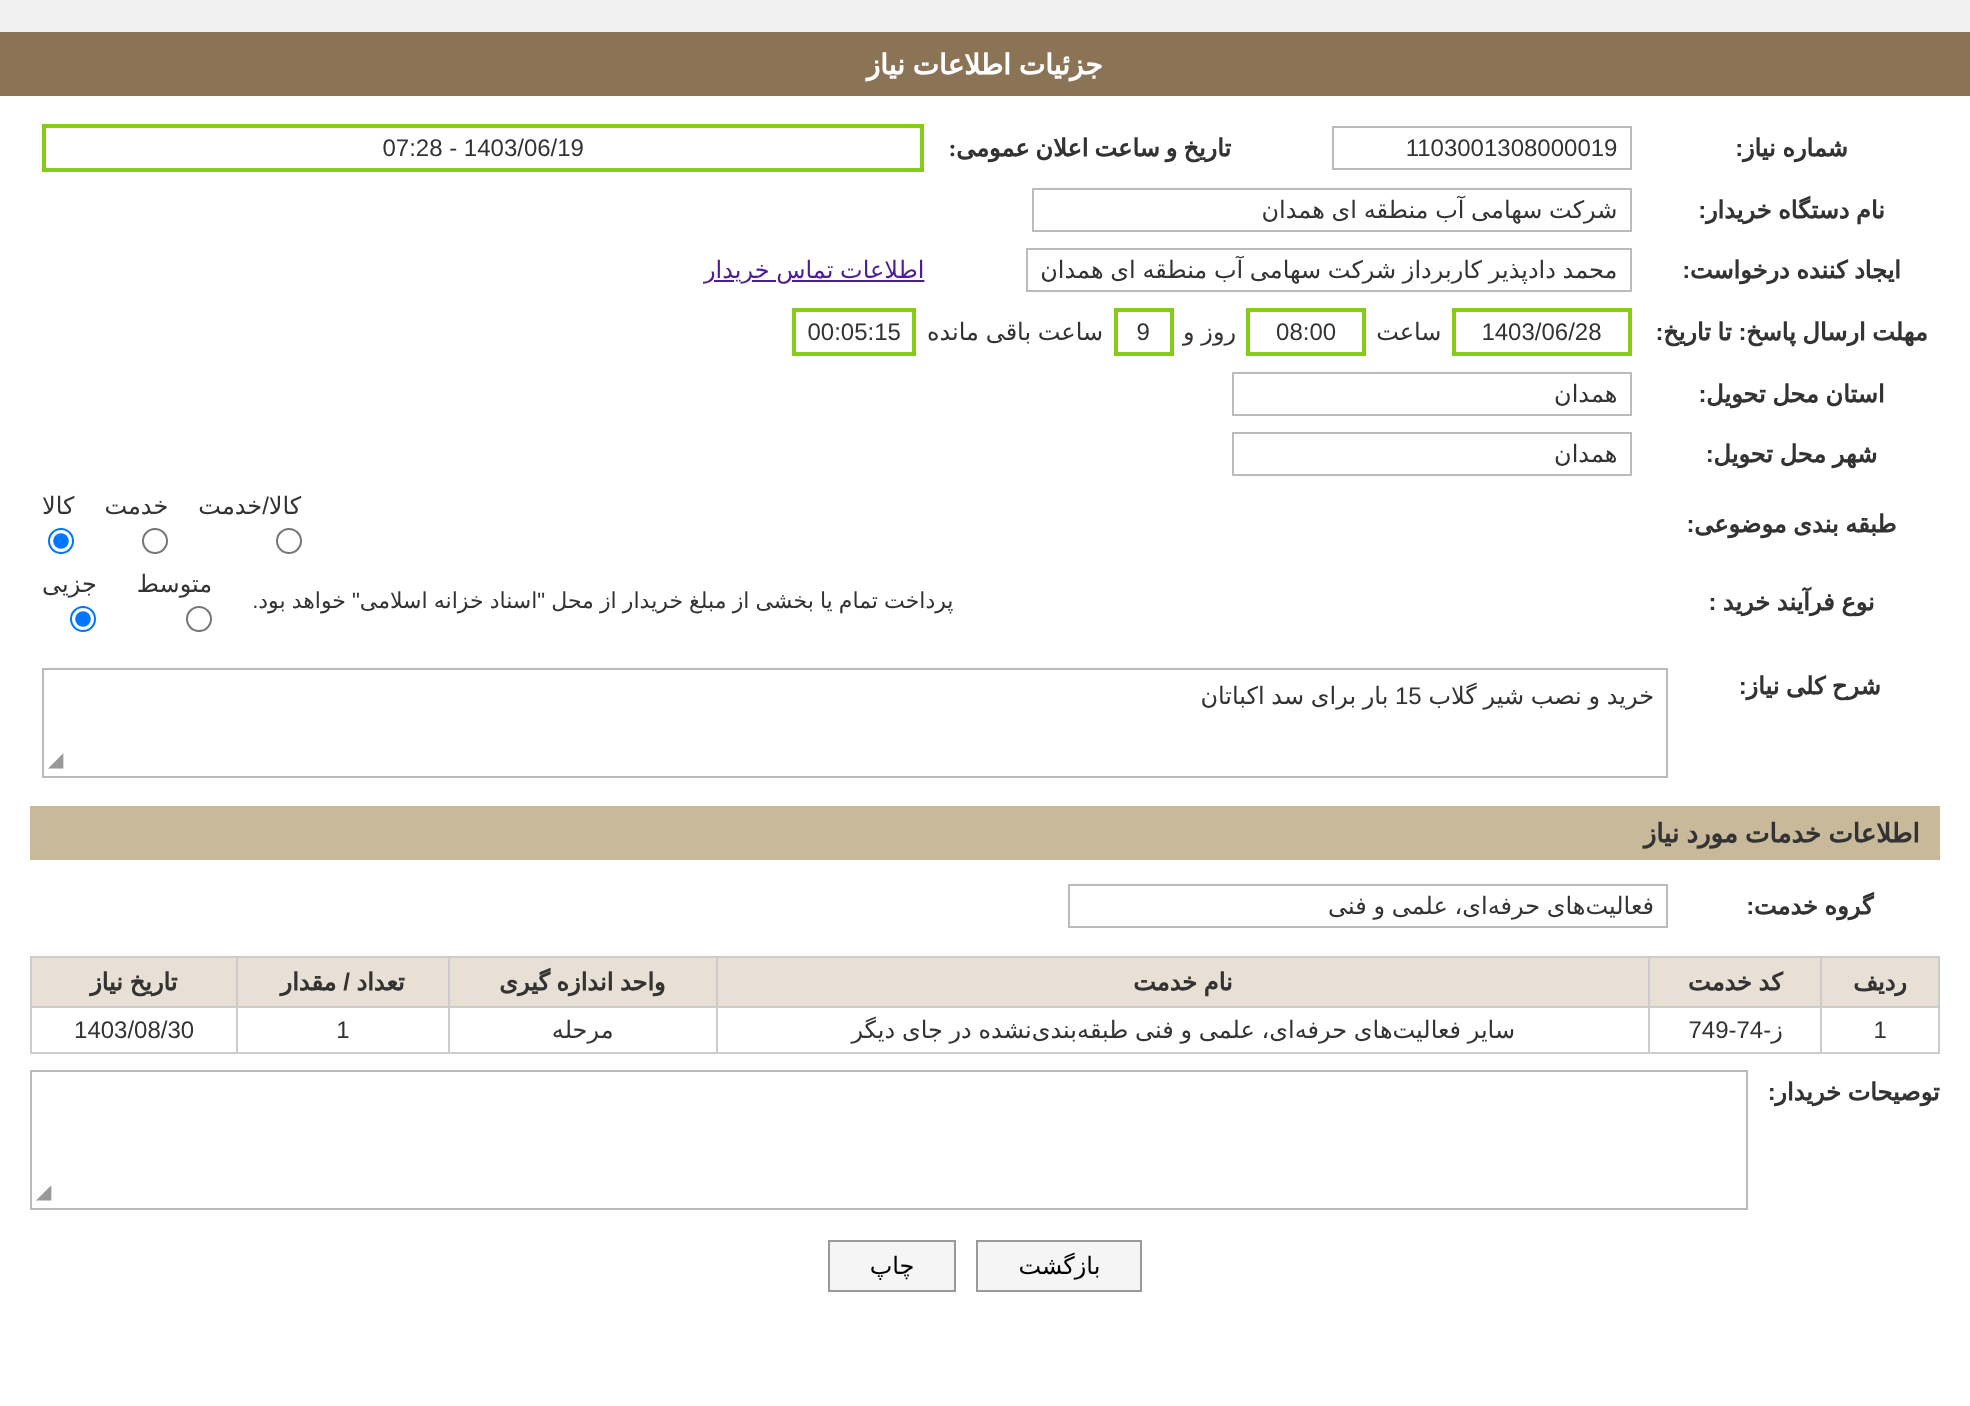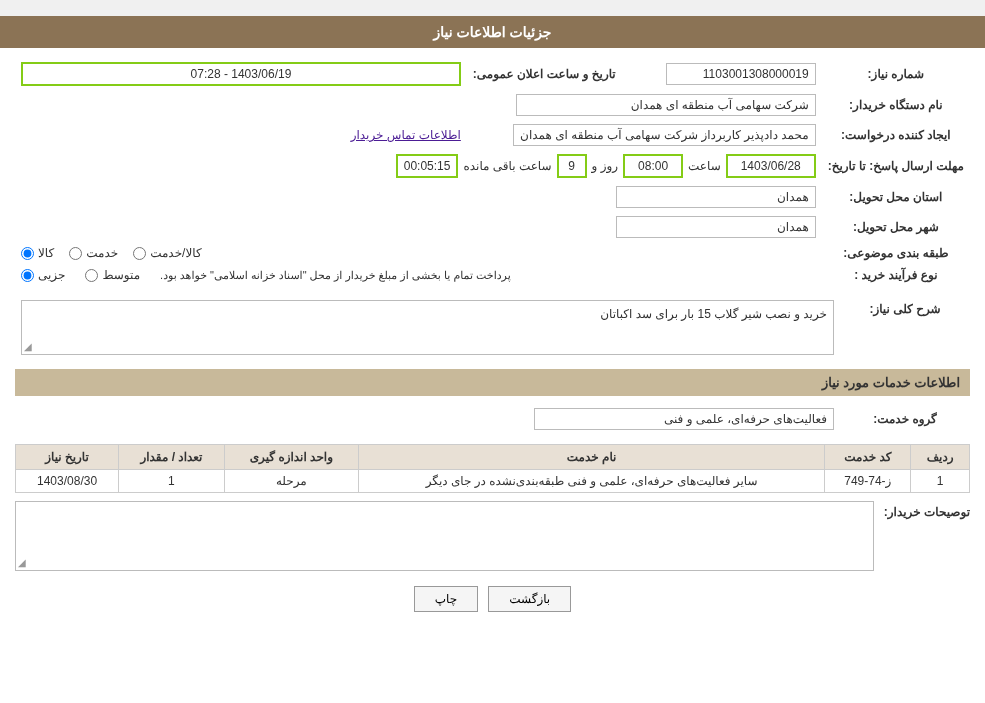--- a/index.html
+++ b/index.html
@@ -76,22 +76,23 @@
       margin: 8px 0 6px 0;
     }
     .radio-group {
       display: flex;
       gap: 15px;
       align-items: center;
       justify-content: flex-end;
     }
     .radio-item {
       display: flex;
-      align-items: flex-end;
+      align-items: flex-start;
       gap: 4px;
+      flex-direction: column;
     }
     .radio-item input[type=radio] {
       margin: 0;
     }
     .purchase-type-row {
       display: flex;
       gap: 20px;
       align-items: center;
       justify-content: flex-end;
     }
@@ -190,21 +191,21 @@
   <div class="main-content">
 
     <table class="info-table">
 
       <tbody>
           <tr>
         <td class="label-cell">شماره نیاز:</td>
         <td class="value-cell" style="width:200px;">
           <div class="input-box">1103001308000019</div>
         </td>
-        <td class="label-cell" style="text-align:center;">تاریخ و ساعت اعلان عمومی:</td>
+        <td class="label-cell" style="text-align:center;font-family:Liberation Serif, serif;">تاریخ و ساعت اعلان عمومی:</td>
         <td class="value-cell">
           <div class="date-box">1403/06/19 - 07:28</div>
         </td>
       </tr>
 
       <tr>
         <td class="label-cell">نام دستگاه خریدار:</td>
         <td class="value-cell" colspan="3">
           <div class="input-box" style="min-width:300px;">شرکت سهامی آب منطقه ای همدان</div>
         </td>

